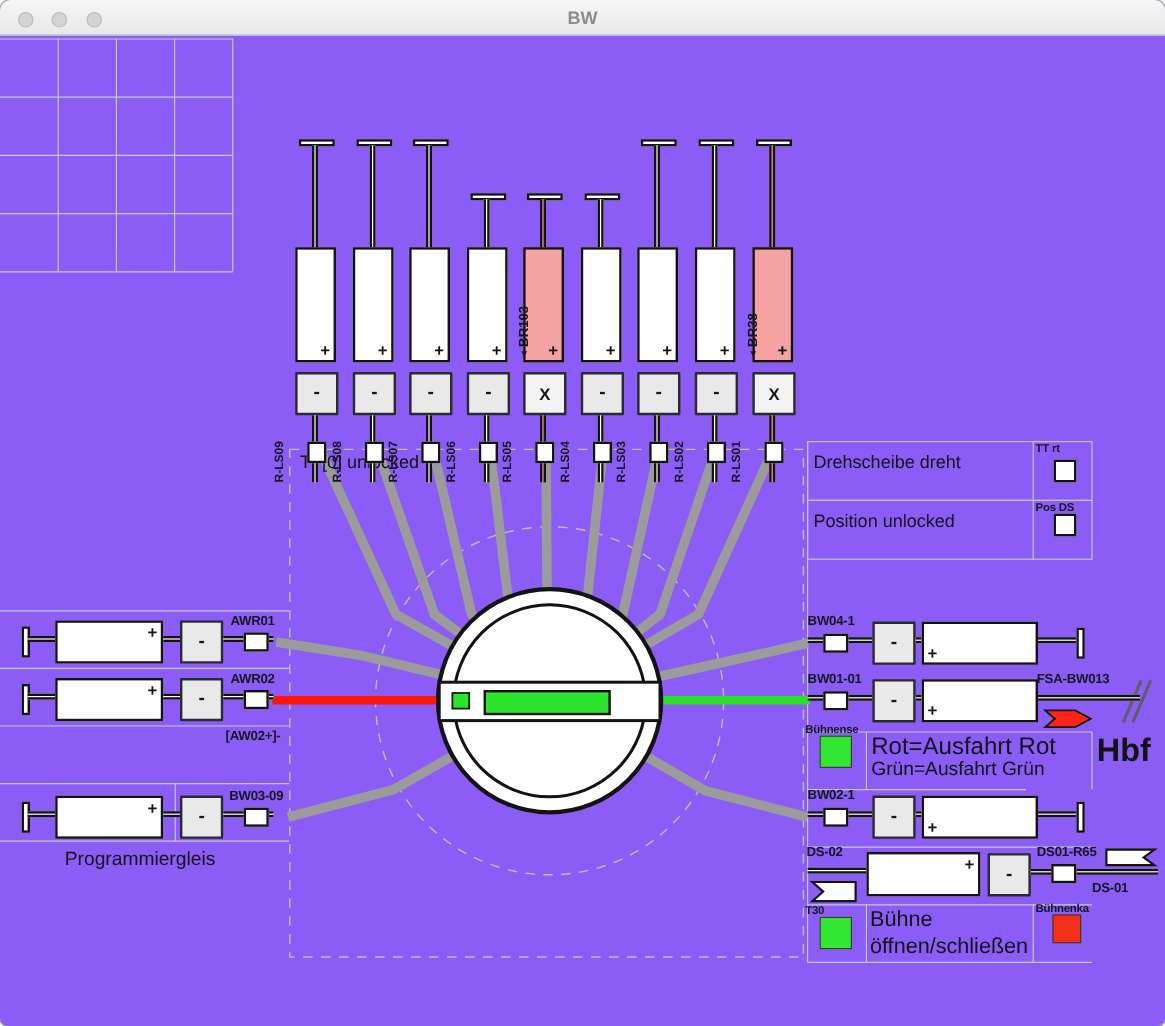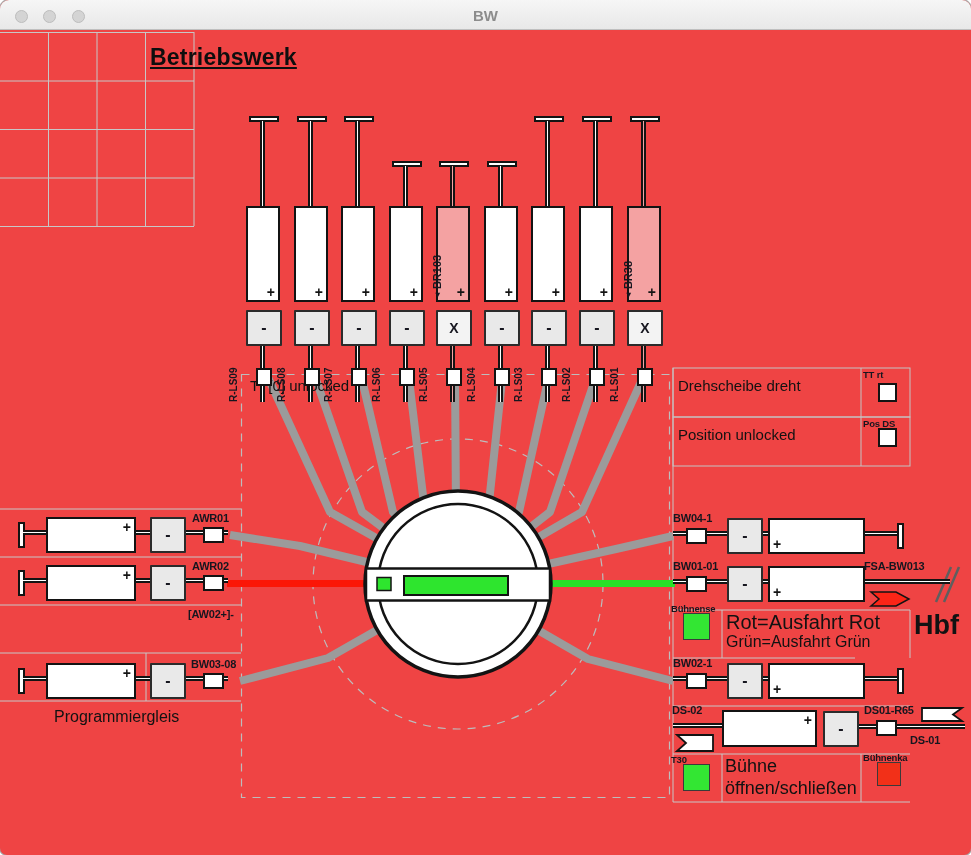--- a/index.html
+++ b/index.html
@@ -1,18 +1,18 @@
 <!DOCTYPE html>
 <html><head>
 <meta charset="utf-8">
 <style>
   html,body{margin:0;padding:0;background:#fff;}
   *{box-sizing:border-box;}
   .window{position:relative;width:971px;height:855px;font-family:"Liberation Sans",sans-serif;
-          border-radius:9px 9px 7px 7px;overflow:hidden;background:#ef4444;box-shadow:0 0 0 1px rgba(0,0,0,.35);}
+          border-radius:9px 9px 7px 7px;overflow:hidden;background:#8b5cf6;box-shadow:0 0 0 1px rgba(0,0,0,.35);}
   .titlebar{position:absolute;left:0;top:0;width:971px;height:30px;
             background:linear-gradient(#f6f6f6,#e8e8e8);border-bottom:1px solid #bfbfbf;}
   .dot{position:absolute;top:10px;width:13px;height:13px;border-radius:50%;
        background:#d4d4d4;border:1px solid #bdbdbd;}
   .wtitle{position:absolute;left:0;right:0;top:7px;text-align:center;
           font-size:15px;font-weight:600;color:#8c8c8c;}
   .content{position:absolute;left:0;top:30px;width:971px;height:825px;}
   svg.layer{position:absolute;left:0;top:-30px;width:971px;height:855px;}
 
   .tx{position:absolute;font-size:15px;font-weight:500;color:#121212;white-space:nowrap;}
@@ -136,21 +136,20 @@
 
       <g stroke="#5f5f5f" stroke-width="2.5">
         <line x1="936" y1="602" x2="951" y2="567"></line>
           <line x1="944" y1="602" x2="959" y2="567"></line>
       </g>
 
       <polygon points="677,735 713,735 713,751 677,751 686,743" fill="#fff" stroke="#131313" stroke-width="1.8"></polygon>
       <polygon points="922,708 962,708 953,714.5 962,721 922,721" fill="#fff" stroke="#131313" stroke-width="1.8"></polygon>
     </svg>
 
-    <div class="h1" style="left:150px;top:14px">Betriebswerk</div>
     <div class="tx" style="left:250px;top:347px">TT[0] unlocked</div>
 
     <div class="stub tall" style="left:246px">
       <div class="bufbar"></div>
       <div class="trkv stem1"></div>
       <div class="bx sbox">
           <span class="plus" style="right:3px;bottom:1px">+</span>
         </div>
       <button class="btn sbtn">-</button>
       <div class="trkv stem2"></div>
@@ -280,21 +279,21 @@
 
     <div class="bmp" style="left:18px;top:638px"></div>
     <div class="trk" style="left:23px;top:646px;width:23px"></div>
     <div class="bx" style="left:46px;top:633px;width:90px;height:36px">
         <span class="plus" style="right:3px;top:1px">+</span>
       </div>
     <div class="trk" style="left:136px;top:646px;width:14px"></div>
     <button class="btn" style="left:150px;top:633px">-</button>
     <div class="trk" style="left:186px;top:646px;width:42px"></div>
     <div class="sn" style="left:203px;top:643px"></div>
-    <div class="lb" style="left:191px;top:628px">BW03-08</div>
+    <div class="lb" style="left:191px;top:628px">BW03-09</div>
     <div class="tx" style="left:54px;top:678px;font-size:16px">Programmiergleis</div>
 
     <div class="trk" style="left:673px;top:501px;width:54px"></div>
     <div class="sn" style="left:686px;top:498px"></div>
     <button class="btn" style="left:727px;top:488px">-</button>
     <div class="trk" style="left:763px;top:501px;width:5px"></div>
     <div class="bx" style="left:768px;top:488px;width:97px;height:36px">
         <span class="plus" style="left:3px;bottom:1px">+</span>
       </div>
     <div class="trk" style="left:865px;top:501px;width:32px"></div>

